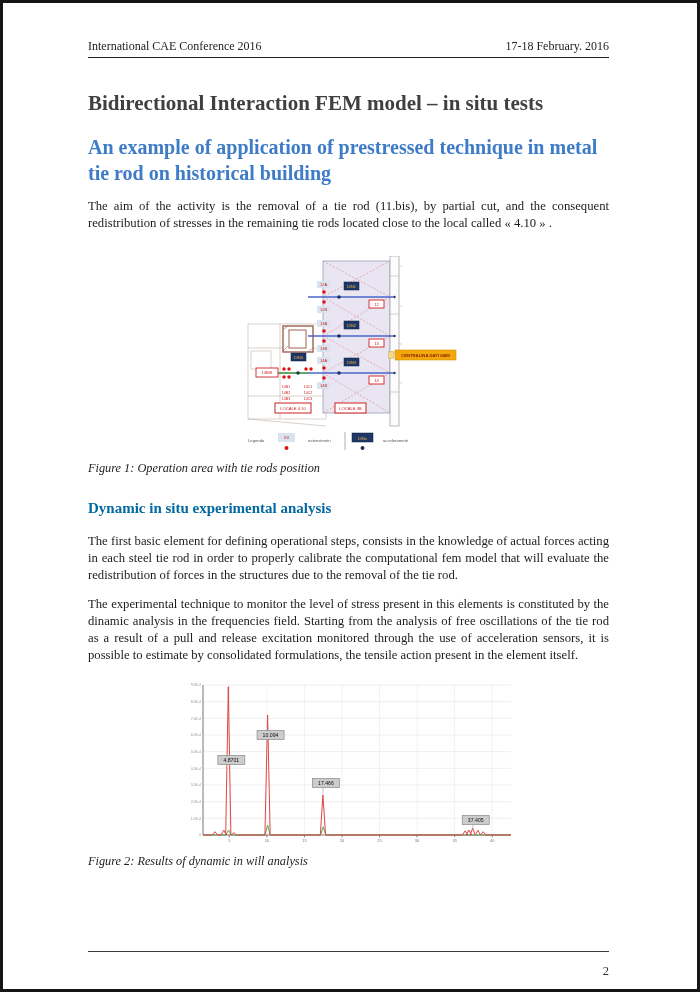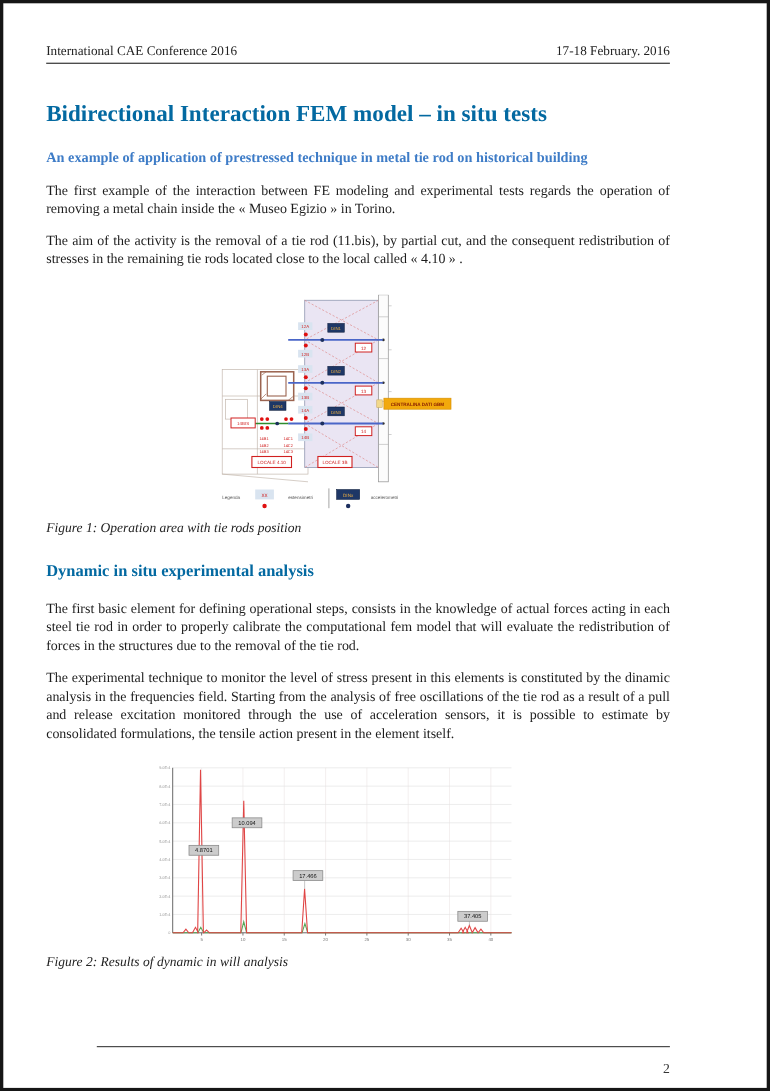--- a/index.html
+++ b/index.html
@@ -1,25 +1,25 @@
 <!DOCTYPE html>
 <html><head>
 <meta charset="utf-8">
 <style>
   html,body{margin:0;padding:0;background:#161616;}
   .page{
     position:relative; width:700px; height:992px; box-sizing:border-box;
     background:#ffffff; border:3px solid #161616; overflow:hidden;
-    padding:36px 88px 0 39px;
+    padding:36px 88px 0 85px;
     font-family:"Liberation Serif", serif; color:#1c1c1c;
   }
   .hdr{display:flex; justify-content:space-between; font-size:12px; color:#222;}
   .hdr-rule{border:none; border-top:1.3px solid #222; margin:3px 0 0 0;}
-  h1.title{margin:33px 0 0 0; font-size:21px; line-height:1.2; color:#0369a1; font-weight:bold;font-family:Liberation Serif, serif;}
-  h2.subtitle{margin:19px 0 0 0; font-size:13px; line-height:1.28; color:#3e7cc7; font-weight:bold;}
+  h1.title{margin:33px 0 0 0; font-size:21px; line-height:1.2; color:#404040; font-weight:bold;font-family:Liberation Serif, serif;}
+  h2.subtitle{margin:19px 0 0 0; font-size:20px; line-height:1.28; color:#3e7cc7; font-weight:bold;}
   p.body{margin:12px 0 0 0; font-size:12.7px; line-height:1.33; text-align:justify;}
   p.body.first{margin-top:13px;}
   figure{margin:0; padding:0;}
   .fig1{margin-top:24px;}
   .fig1 svg{display:block; margin-left:130px;}
   .figcap{margin-top:5px; text-align:left; font-size:12.3px; font-style:italic; color:#222;}
   h3.subhead{margin:24px 0 16px 0; font-size:15px; color:#0369a1; font-weight:bold;}
   .fig2{margin-top:16px;}
   #fig2-chart{margin-left:99px; width:332px; height:172px;}
   .fig2 .figcap{margin-top:3px;}
@@ -34,21 +34,20 @@
 
   <div class="hdr">
     <span>International CAE Conference 2016</span>
     <span>17-18 February. 2016</span>
   </div>
   <hr class="hdr-rule">
 
   <h1 class="title">Bidirectional Interaction FEM model – in situ tests</h1>
   <h2 class="subtitle">An example of application of prestressed technique in metal tie rod on historical building</h2>
 
-  <p class="body first">The first example of the interaction between FE modeling and experimental tests regards the operation of removing a metal chain inside the « Museo Egizio » in Torino.</p>
   <p class="body">The aim of the activity is the removal of a tie rod (11.bis), by partial cut, and the consequent redistribution of stresses in the remaining tie rods located close to the local called « 4.10 » .</p>
 
   <figure class="fig1">
     <svg width="300" height="200" viewBox="0 0 300 200" class="svgtext">
 
       <g stroke="#c0b4aa" stroke-width="0.6" fill="none">
         <rect x="30" y="68" width="78" height="95"></rect>
         <line x1="30" y1="92" x2="108" y2="92"></line>
         <line x1="62" y1="68" x2="62" y2="163"></line>
         <line x1="30" y1="140" x2="108" y2="140"></line>

